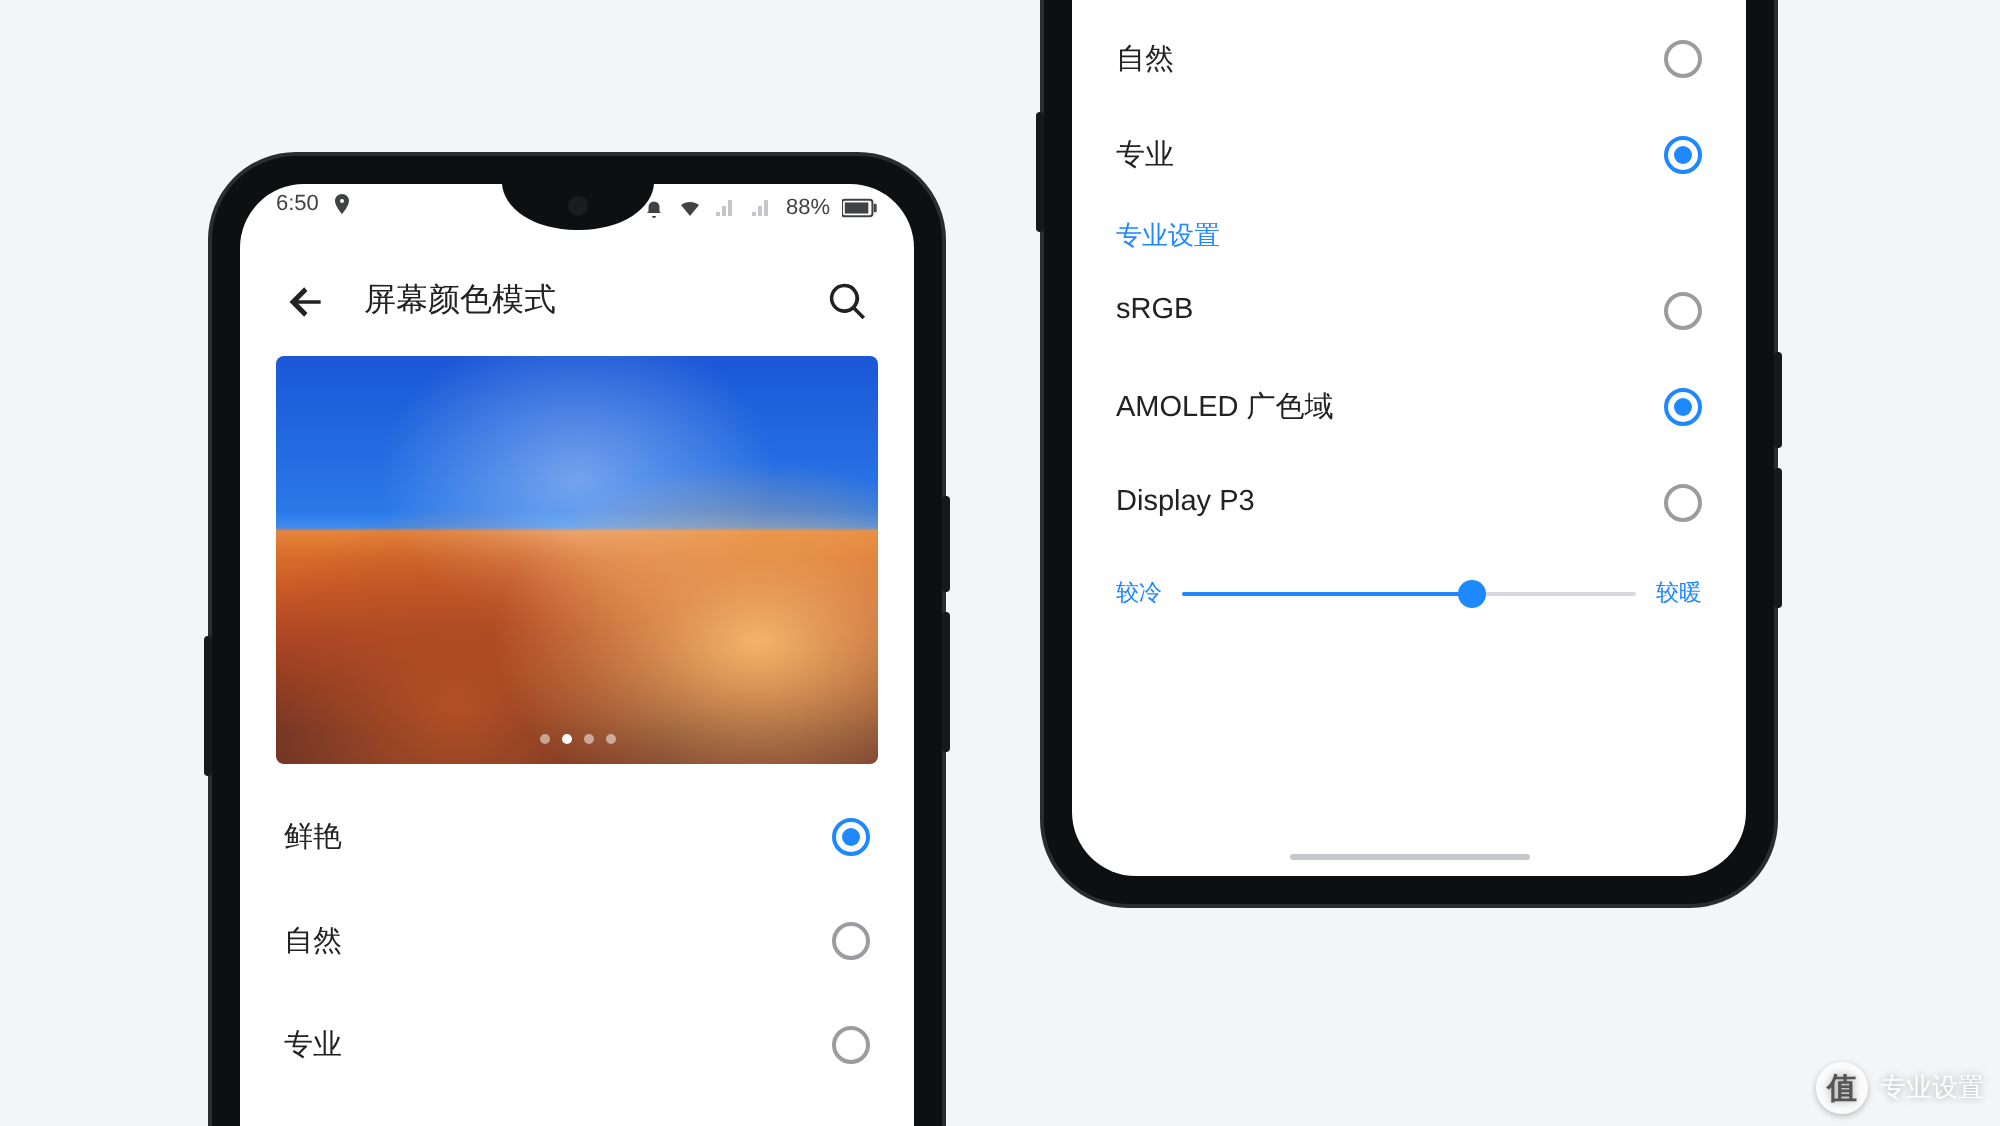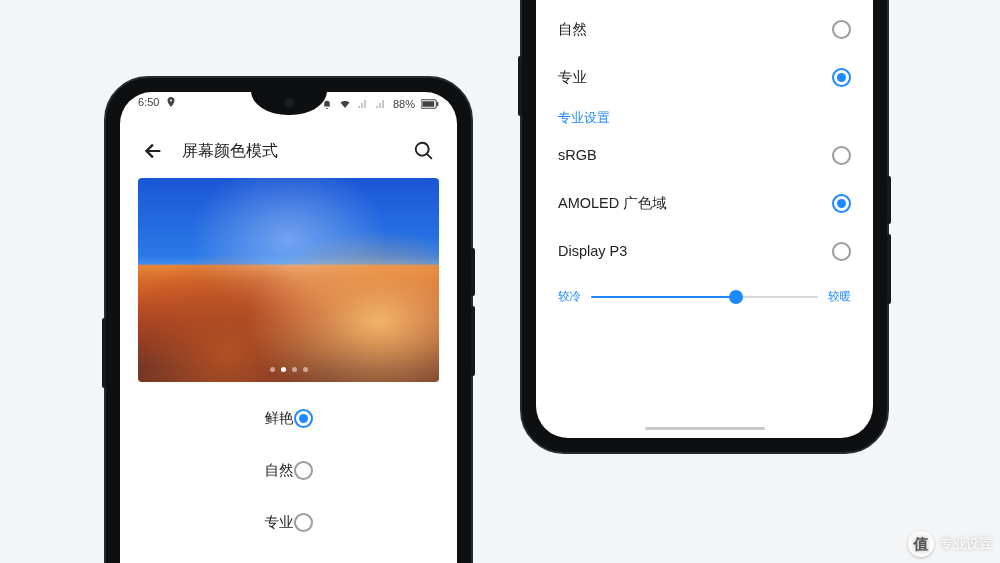--- a/index.html
+++ b/index.html
@@ -50,21 +50,21 @@
   height: 28px; display:flex; align-items:flex-start; justify-content:space-between;
   padding: 4px 18px 0 18px; font-size: 11px; color:#404244;
 }
 .status .left, .status .right { display:flex; gap:6px; align-items:center; }
 .status svg { width:12px; height:12px; fill:#404244; }
 .kbs { text-align:right; line-height:.9; }
 .kbs .n{font-size:10px;display:block;}
 .kbs .u{font-size:7px;display:block;}
 
 .header {
-  display:flex; align-items:flex-end; gap:18px;
+  display:flex; align-items:flex-start; gap:18px;
   padding: 20px 22px 16px 22px;
 }
 .header .title { font-size: 16px; font-weight:500; color:#222; flex:1; }
 .header .back, .header .search { width:22px; height:22px; }
 
 .preview {
   margin: 0 18px; height: 204px; border-radius: 4px; overflow:hidden; position:relative;
   background: linear-gradient(180deg,#1a57d6 0%,#2a78e8 38%,#3e8ced 42%,#e7843a 43%,#d66a2a 50%,#c85826 58%,#a94324 70%,#8b3922 80%,#6a3226 92%);
 }
 .preview::before{
@@ -73,21 +73,21 @@
     radial-gradient(220px 150px at 80% 70%, #f2b468 0%, rgba(242,180,104,0) 60%),
     radial-gradient(200px 180px at 30% 85%, #b25024 0%, rgba(178,80,36,0) 55%),
     radial-gradient(180px 140px at 50% 30%, rgba(255,255,255,.35) 0%, rgba(255,255,255,0) 55%);
 }
 .dots { position:absolute; bottom:10px; left:50%; transform:translateX(-50%); display:flex; gap:6px;}
 .dots span{width:5px;height:5px;border-radius:50%;background:rgba(255,255,255,.5);}
 .dots .on{background:#fff;}
 
 .options { padding: 10px 22px 0 22px; }
 .row {
-  display:flex; align-items:center; justify-content:center;
+  display:flex; align-items:center; justify-content:space-between;
   height: 52px; font-size: 14.5px; color:#222;
 }
 .radio {
   width:19px; height:19px; border:2px solid #9a9c9f; border-radius:50%; position:relative;
 }
 .radio.sel { border-color:#1e88ff; }
 .radio.sel::after{content:"";position:absolute;inset:3px;background:#1e88ff;border-radius:50%;}
 
 
 .phone2 {

